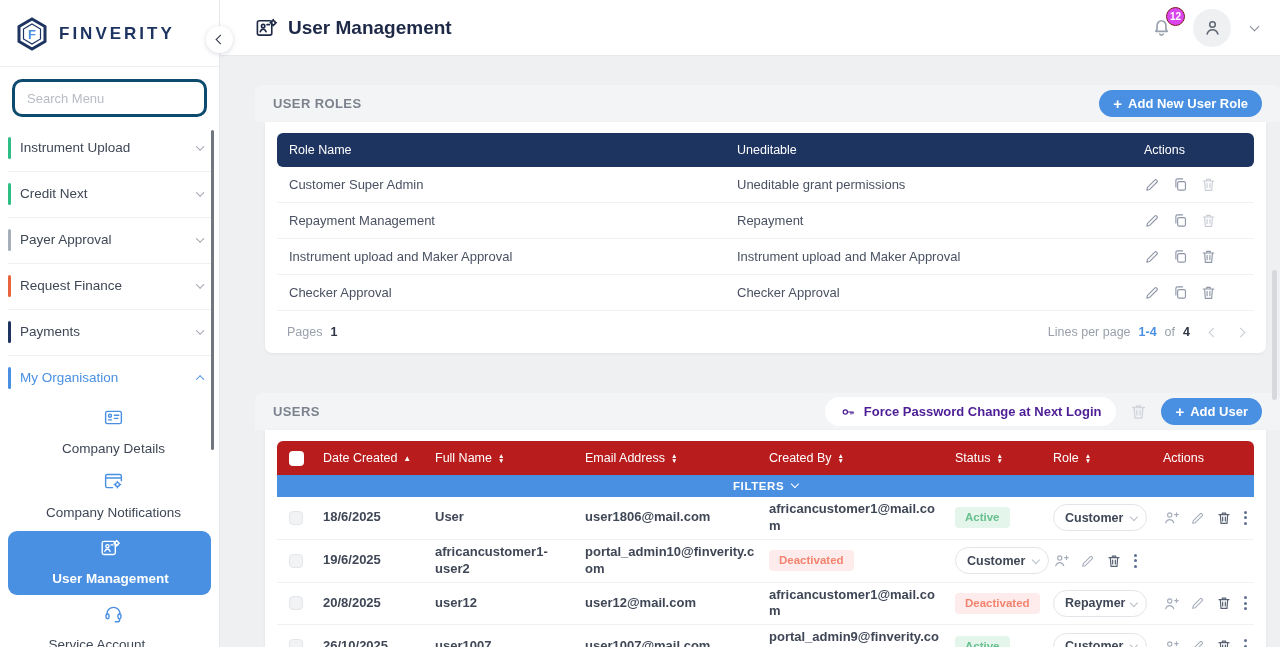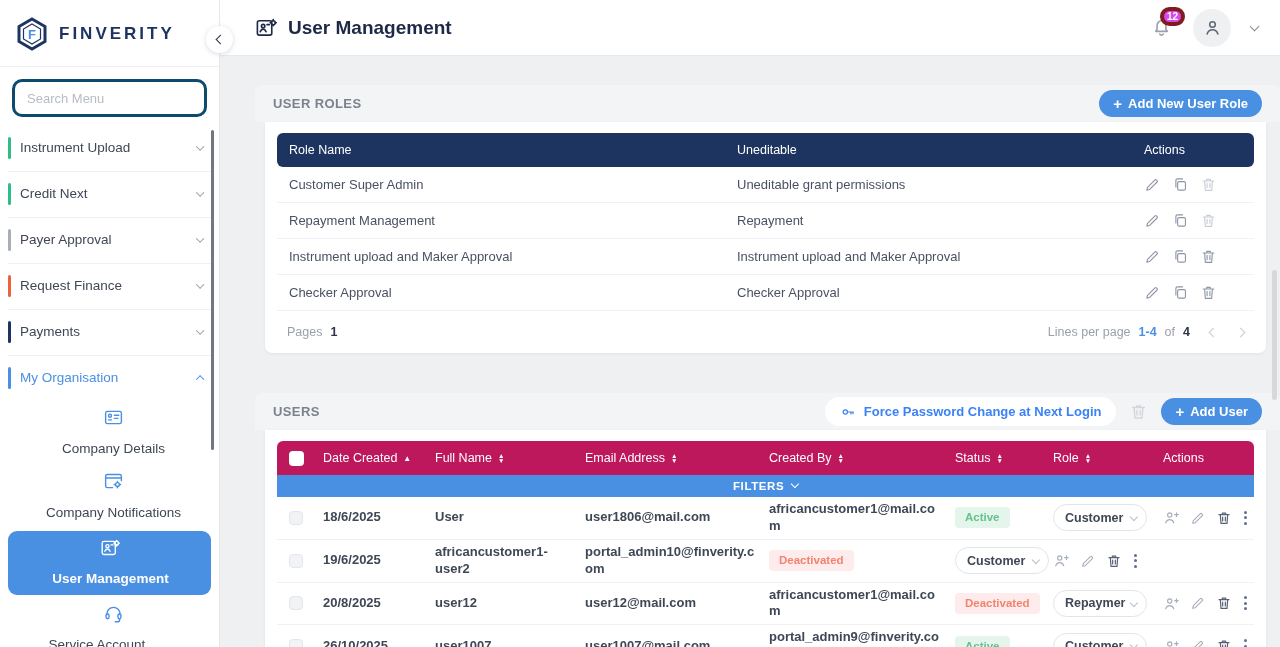--- a/index.html
+++ b/index.html
@@ -33,21 +33,21 @@
   .submenu-item.active .slabel { font-weight:700; }
 
   .side-scroll { position:absolute; left:211px; top:130px; width:2.5px; height:320px; background:#70777f; border-radius:2px; }
 
   
   .topbar { position:absolute; left:220px; top:0; right:0; height:56px; background:#fff; border-bottom:1px solid #e9eaee; display:flex; align-items:center; padding:0 22px 0 35px; z-index:4; }
   .page-title-wrap { display:flex; align-items:center; gap:10px; }
   .page-title { font-size:19px; font-weight:700; color:#1e2947; }
   .topbar-right { margin-left:auto; display:flex; align-items:center; gap:20px; }
   .bell-wrap { position:relative; color:#98a0ad; cursor:pointer; }
-  .bell-badge { position:absolute; top:-9px; right:-12px; min-width:19px; height:19px; border-radius:10px; background:#d946ef; border:4px solid #7f1d1d; color:#fff; font-size:10px; font-weight:700; display:flex; align-items:center; justify-content:center; padding:0 3px; }
+  .bell-badge { position:absolute; top:-9px; right:-12px; min-width:19px; height:19px; border-radius:10px; background:#d946ef; border:1px solid #7f1d1d; color:#fff; font-size:10px; font-weight:700; display:flex; align-items:center; justify-content:center; padding:0 3px; }
   .avatar { width:38px; height:38px; border-radius:50%; background:#eef0f2; display:flex; align-items:center; justify-content:center; color:#5c6673; cursor:pointer; }
   .hdr-chev { border:solid #848b97; border-width:0 1.8px 1.8px 0; display:inline-block; padding:3px; transform:rotate(45deg); margin-top:-3px; cursor:pointer; }
 
   
   .content { position:absolute; left:220px; top:56px; right:0; bottom:0; padding:29px 0 0 35px; overflow:hidden; }
   .section-bar { height:37px; background:#f3f4f6; border-radius:7px 7px 0 0; display:flex; align-items:center; padding:0 18px; }
   .section-title { font-size:13px; font-weight:700; color:#7c828d; letter-spacing:.4px; }
   .pill-btn { display:flex; align-items:center; gap:6px; height:27px; padding:0 14px; border-radius:15px; background:#4a90e2; color:#fff; font-size:13px; font-weight:700; border:none; cursor:pointer; font-family:inherit; }
   .pill-btn .plus { font-size:15px; font-weight:700; line-height:1; }
   .card { background:#fff; margin:0 14px 0 10px; border-radius:0 0 7px 7px; box-shadow:0 1px 3px rgba(30,40,70,.06); padding:11px 12px 0 12px; }
@@ -65,26 +65,26 @@
   .pg-range { color:#4a90e2; font-weight:700; }
   .pg-chevs { display:flex; gap:20px; margin-left:12px; }
   .pg-chev { border:solid #c6cad2; border-width:0 1.7px 1.7px 0; display:inline-block; padding:3px; cursor:pointer; }
   .pg-chev.left { transform:rotate(135deg); }
   .pg-chev.right { transform:rotate(-45deg); }
 
   .gap { height:40px; }
 
   
   .users-tools { margin-left:auto; display:flex; align-items:center; gap:13px; }
-  .ghost-btn { display:flex; align-items:center; gap:8px; height:29px; padding:0 15px; border-radius:15px; background:#fff; color:#3b82f6; font-size:13px; font-weight:700; border:none; cursor:pointer; font-family:inherit; }
+  .ghost-btn { display:flex; align-items:center; gap:8px; height:29px; padding:0 15px; border-radius:15px; background:#fff; color:#4c1d95; font-size:13px; font-weight:700; border:none; cursor:pointer; font-family:inherit; }
   .tool-trash { color:#d2d5dc; cursor:pointer; }
 
   
   .u-grid { display:grid; grid-template-columns:34px 112px 150px 184px 186px 98px 110px 1fr; align-items:center; }
-  .u-head { background:#be185d; color:#fff; border-radius:6px 6px 0 0; height:34px; font-size:12.5px; padding-left:12px; }
+  .u-head { background:#b91c1c; color:#fff; border-radius:6px 6px 0 0; height:34px; font-size:12.5px; padding-left:12px; }
   .u-head .hcell { display:flex; align-items:center; gap:6px; font-weight:400; }
   .hcheck { width:15px; height:15px; border-radius:4px; background:#fff; cursor:pointer; }
   .sort { display:flex; flex-direction:column; line-height:5px; font-size:6.5px; color:#fff; cursor:pointer; }
   .sort-asc { font-size:8px; color:#fff; cursor:pointer; }
   .filters-bar { height:22px; background:#4a90e2; display:flex; align-items:center; justify-content:center; gap:8px; color:#fff; font-size:11.5px; font-weight:700; letter-spacing:.6px; cursor:pointer; }
   .filters-chev { border:solid #fff; border-width:0 1.7px 1.7px 0; display:inline-block; padding:2.4px; transform:translateY(-2px) rotate(45deg); }
 
   .u-row { min-height:36px; border-bottom:1px solid #f0f1f4; padding:4px 0 4px 12px; font-size:13px; color:#3f4756; }
   .rcheck { width:14px; height:14px; border-radius:4px; background:#f2f3f5; border:1px solid #e3e6eb; cursor:pointer; }
   .u-cell { padding-right:10px; line-height:1.3; overflow-wrap:anywhere;font-weight:bold; }

